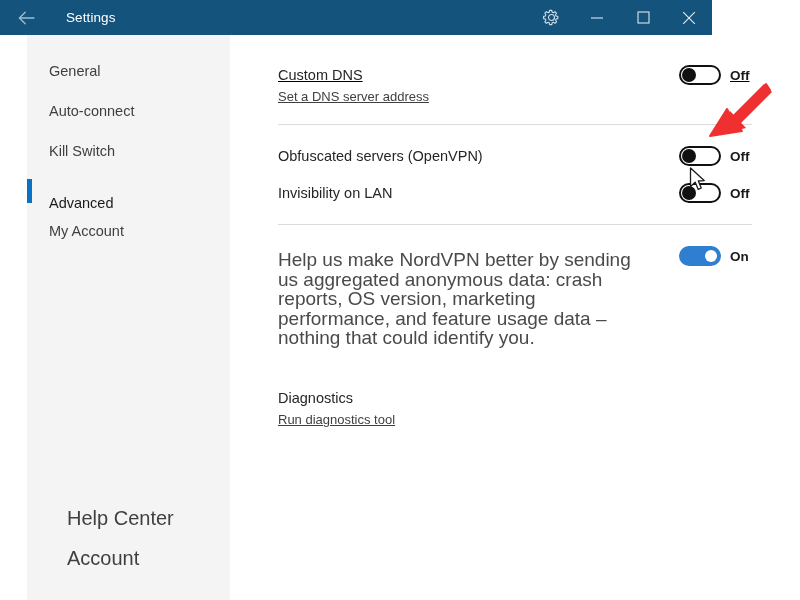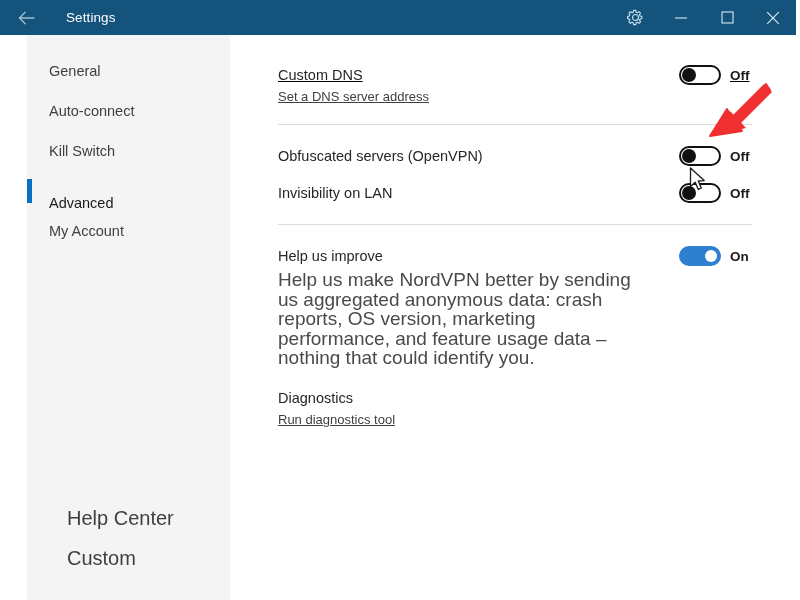--- a/index.html
+++ b/index.html
@@ -16,21 +16,21 @@
     position: relative;
     width: 800px;
     height: 600px;
     background: #ffffff;
   }
 
   
   .title-bar {
     position: absolute;
     top: 0; left: 0;
-    width: 796px;
+    width: 712px;
     height: 35px;
     background: #14547c;
     display: flex;
     align-items: center;
   }
 
   .back-button {
     width: 34px;
     height: 35px;
     display: flex;
@@ -308,21 +308,21 @@
       <div class="nav-item">
         <span>My Account</span>
       </div>
     </div>
 
     <div class="sidebar-footer">
       <div class="footer-item">
         <span>Help Center</span>
       </div>
       <div class="footer-item">
-        <span>Custom</span>
+        <span>Account</span>
       </div>
     </div>
   </div>
 
   <div class="content">
 
     <div class="setting-row" style="top:30px;text-decoration:underline;">
       <div class="setting-text">
         <div class="setting-title">Custom DNS</div>
         <span class="setting-link">Set a DNS server address</span>
@@ -358,21 +358,20 @@
             <div class="knob"></div>
           </div>
         <span class="toggle-label">Off</span>
       </div>
     </div>
 
     <div class="divider" style="top:189px;"></div>
 
     <div class="setting-row" style="top:211px;">
       <div class="setting-text">
-        <div class="setting-title">Help us improve</div>
         <div class="setting-desc">Help us make NordVPN better by sending us aggregated anonymous data: crash reports, OS version, marketing performance, and feature usage data – nothing that could identify you.</div>
       </div>
       <div class="toggle-group">
         <div class="toggle on">
             <div class="knob"></div>
           </div>
         <span class="toggle-label">On</span>
       </div>
     </div>
 

